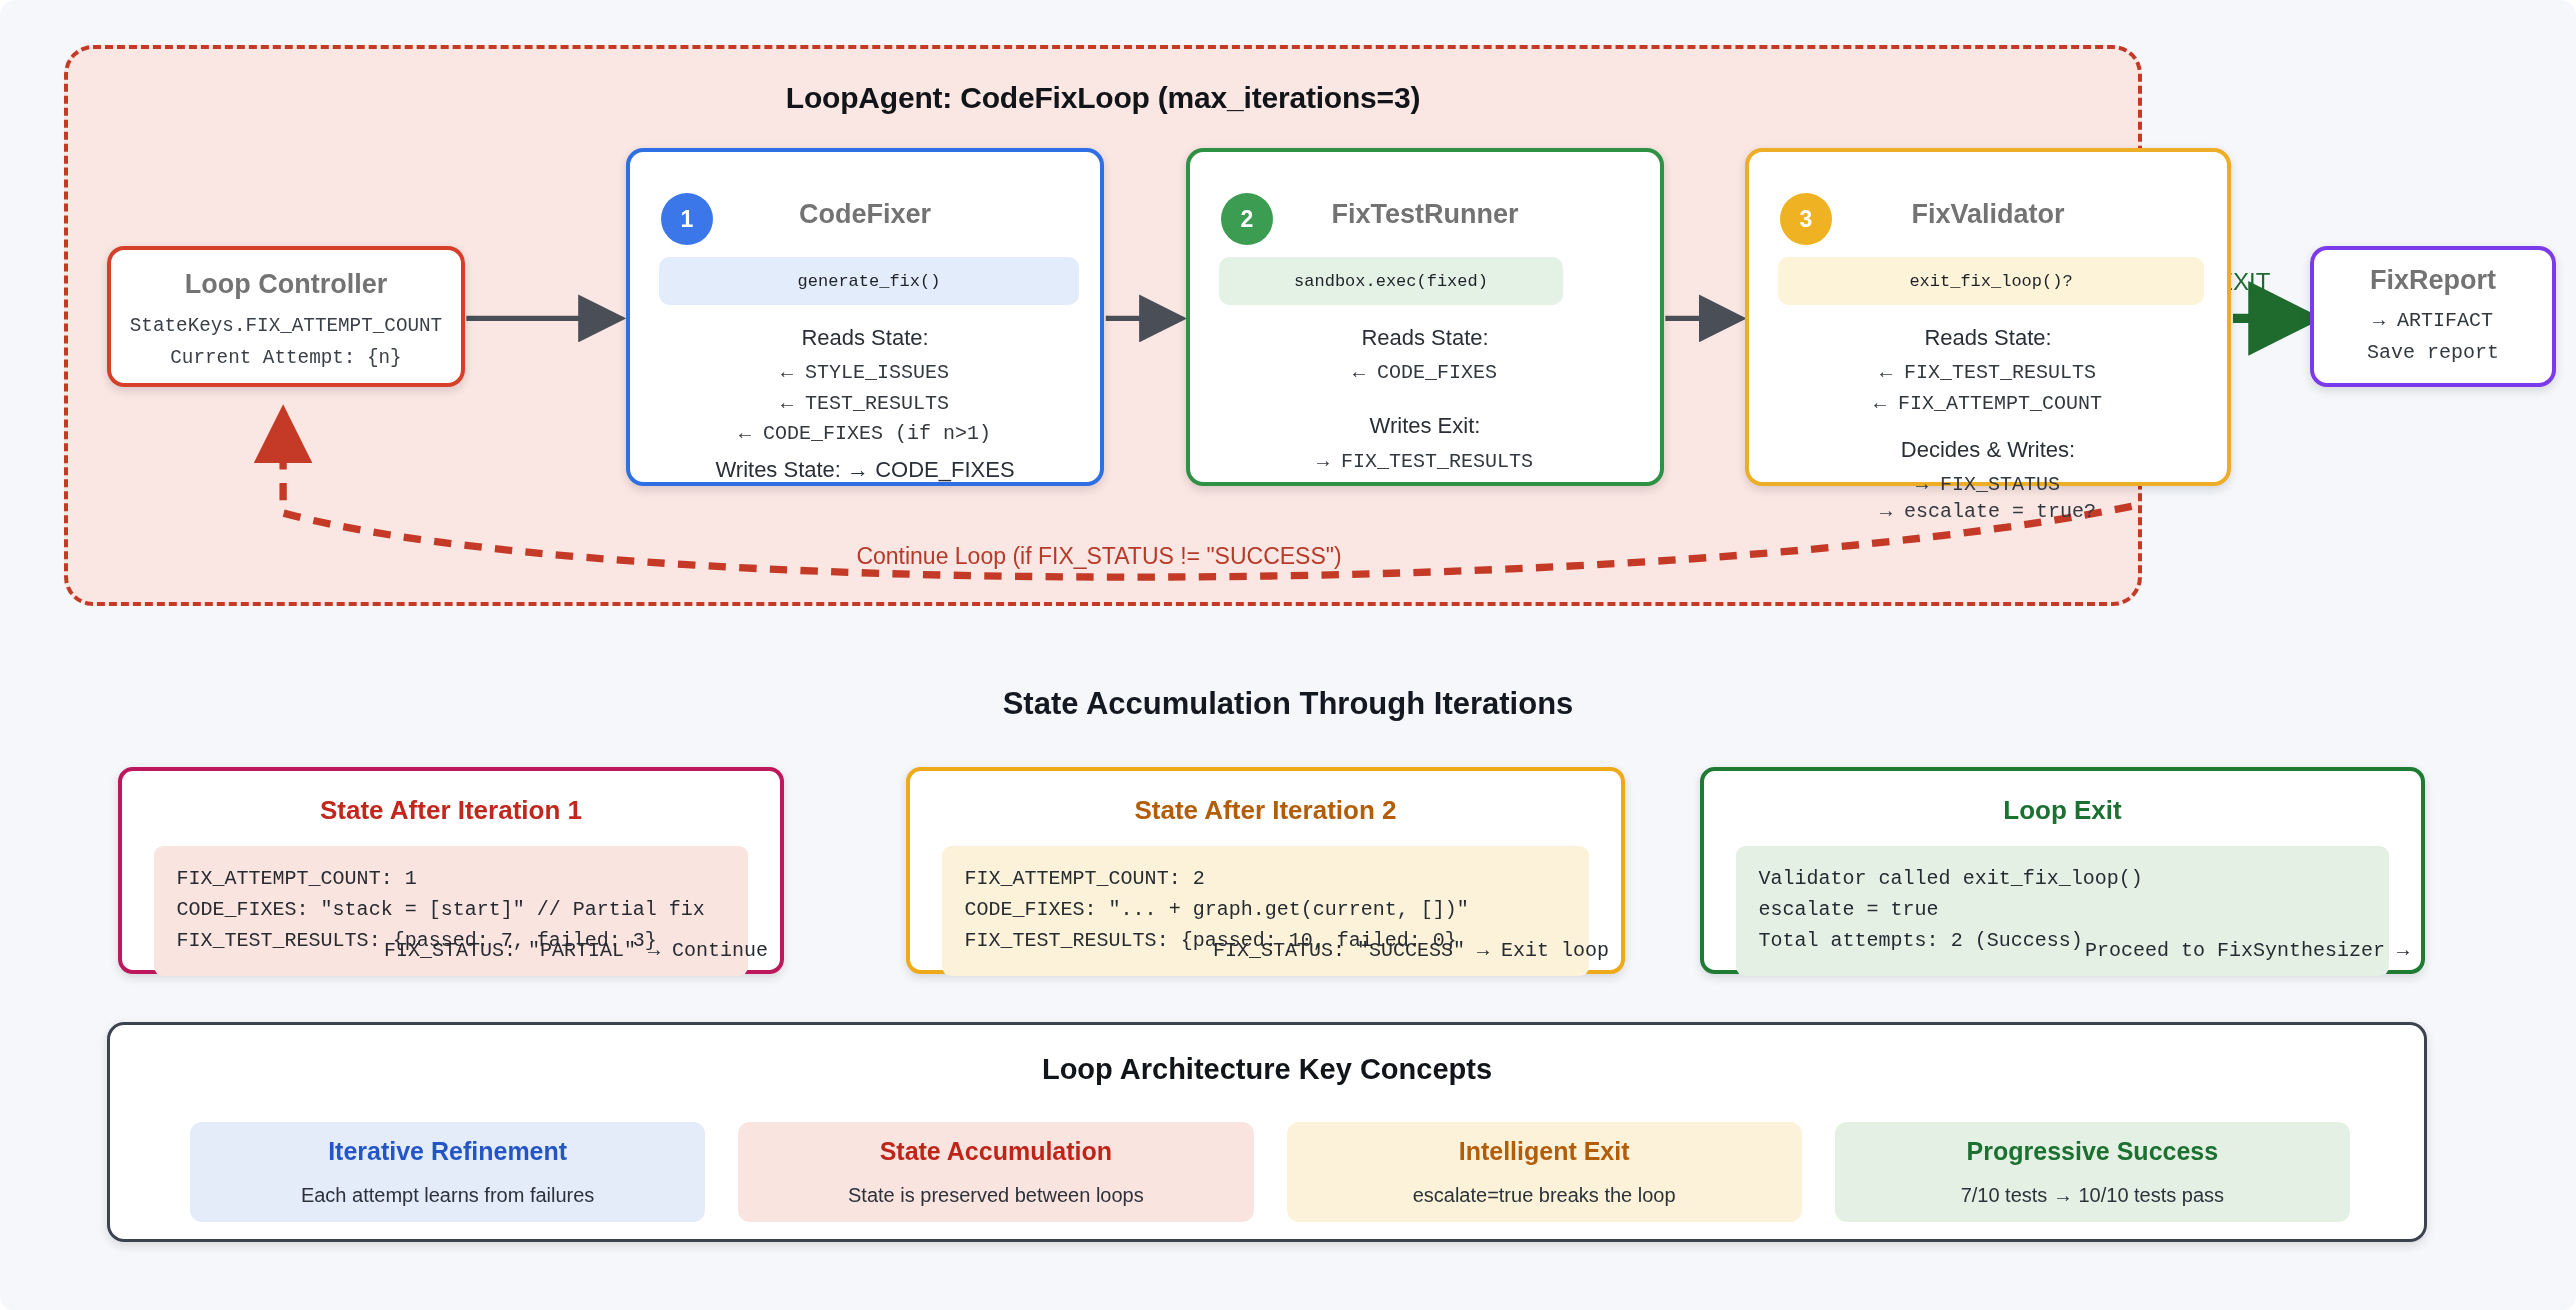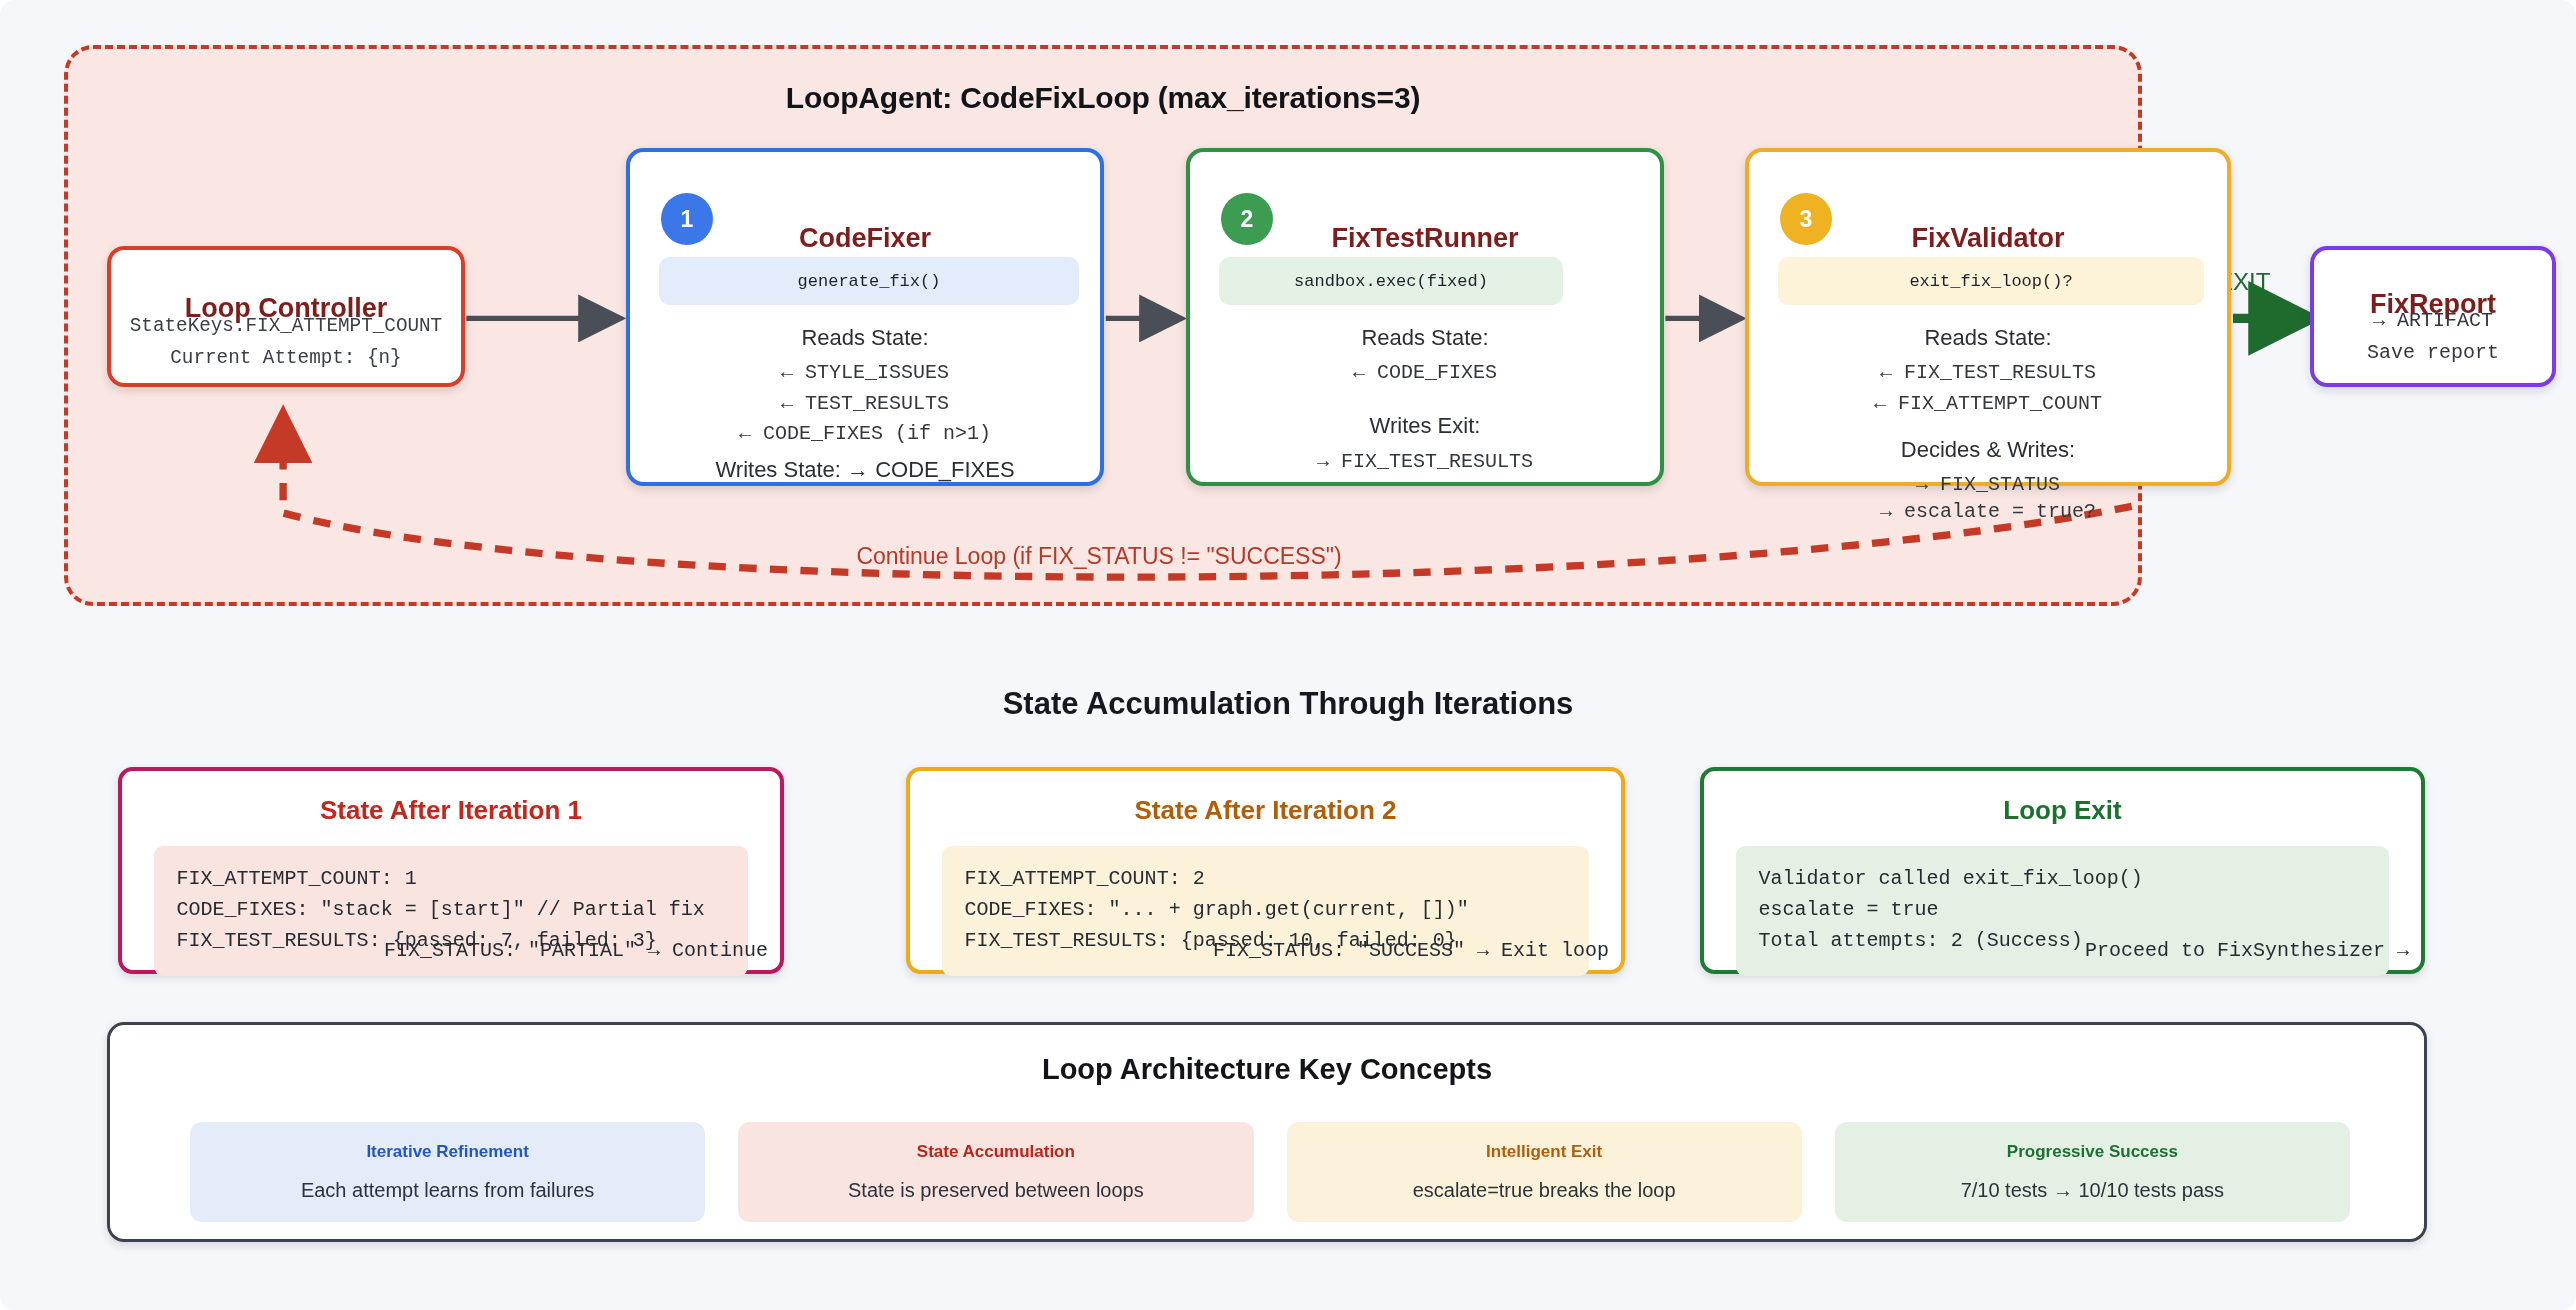--- a/index.html
+++ b/index.html
@@ -35,21 +35,21 @@
   .card{
     position:absolute;
     background:#ffffff;
     border-radius:17.3px;
     box-sizing:border-box;
     box-shadow:0 3.3px 9.3px rgba(20,25,40,.14);
   }
   .card-title{
     position:absolute;left:0;top:0;width:100%;
     text-align:center;
-    font-size:27px;font-weight:bold;color:#7f1d1d;margin-top:24px;
+    font-size:27px;font-weight:bold;color:#737373;
   }
   .badge{
     position:absolute;
     width:52px;height:52px;border-radius:50%;
     color:#fff;font-size:23px;font-weight:bold;
     display:flex;align-items:center;justify-content:center;
   }
   .codepill{
     position:absolute;
     border-radius:10.7px;
@@ -184,21 +184,21 @@
   }
   .kc-row{
     position:absolute;left:80px;top:97px;width:2160px;height:100px;
     display:flex;gap:33px;
   }
   .kc-item{
     flex:1;border-radius:12px;
     display:flex;flex-direction:column;align-items:center;justify-content:center;
     gap:17.3px;
   }
-  .kc-item .kc-h{font-size:17px;font-weight:bold;}
+  .kc-item .kc-h{font-size:25px;font-weight:bold;}
   .kc-item .kc-s{font-size:20px;color:#2c323a;}
   .kc-0{background:#e4ecfa;} .kc-0 .kc-h{color:#2355c6;}
   .kc-1{background:#fae4e0;} .kc-1 .kc-h{color:#bf2418;}
   .kc-2{background:#fbf2d9;} .kc-2 .kc-h{color:#b35d09;}
   .kc-3{background:#e4f0e4;} .kc-3 .kc-h{color:#1c7030;}
 </style>
 </head>
 <body>
 
 <div id="canvas">

